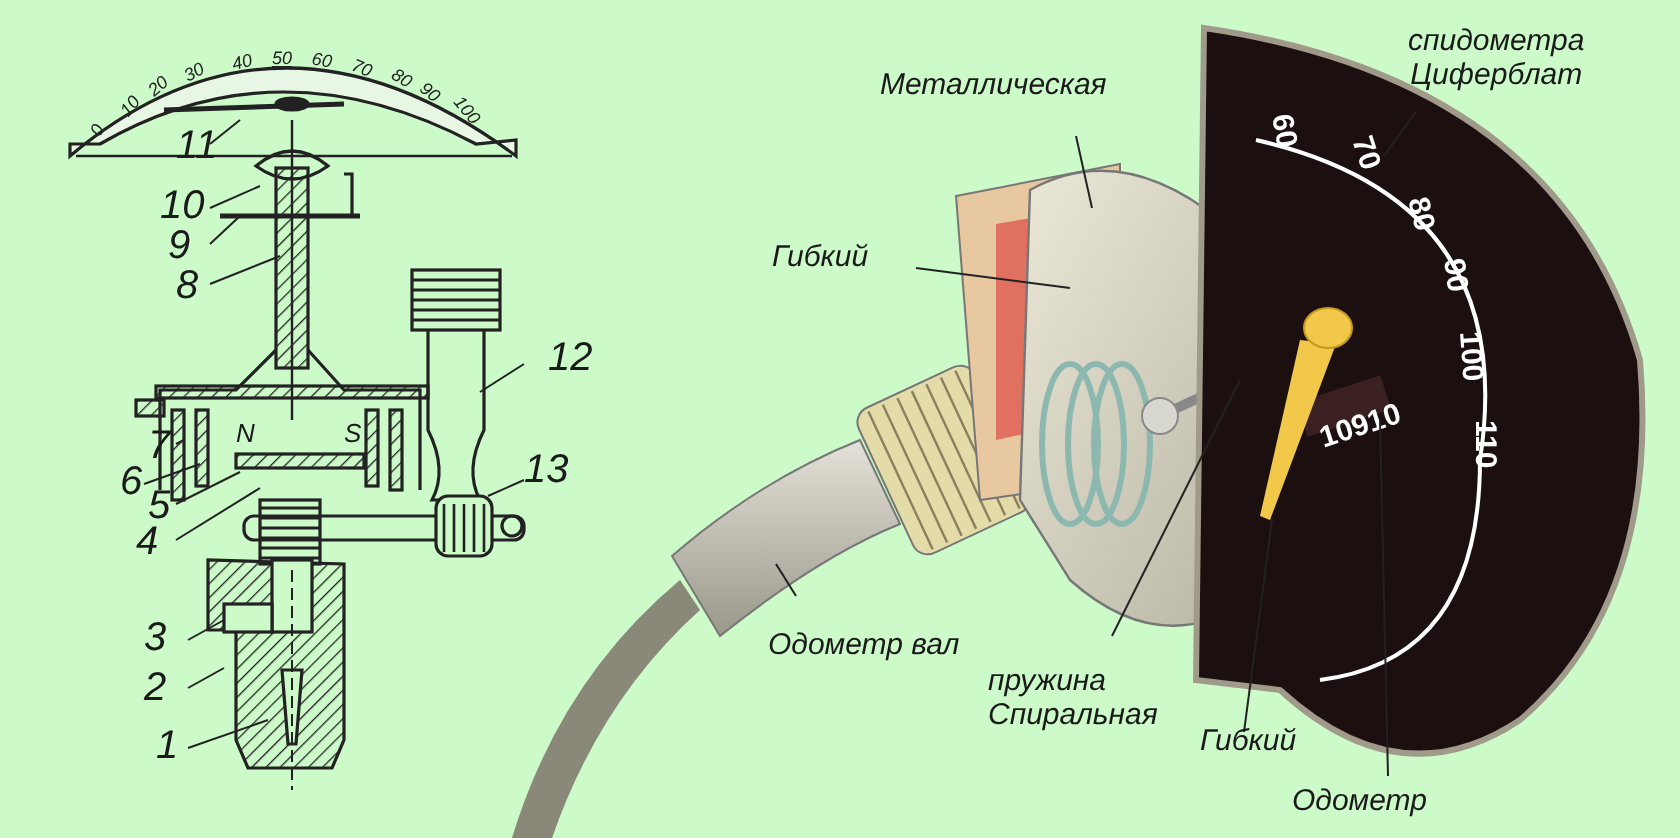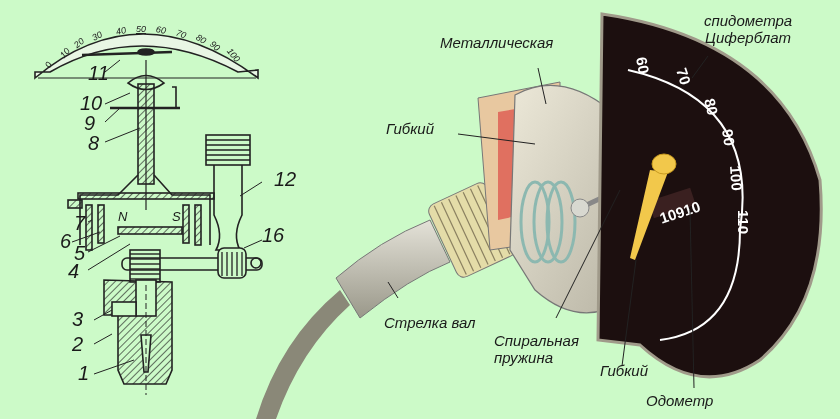--- a/index.html
+++ b/index.html
@@ -186,31 +186,31 @@
 <span class="num" style="left:84px;top:116px;">9</span>
 <span class="num" style="left:88px;top:136px;">8</span>
 <span class="num" style="left:74px;top:216px;">7</span>
 <span class="num" style="left:60px;top:234px;">6</span>
 <span class="num" style="left:74px;top:246px;">5</span>
 <span class="num" style="left:68px;top:264px;">4</span>
 <span class="num" style="left:72px;top:312px;">3</span>
 <span class="num" style="left:72px;top:337px;">2</span>
 <span class="num" style="left:78px;top:366px;">1</span>
 <span class="num" style="left:262px;top:172px;margin-left:12px;">12</span>
-<span class="num" style="left:262px;top:228px;">16</span>
+<span class="num" style="left:262px;top:228px;">13</span>
 <span class="num" style="left:118px;top:209px;font-size:13px;">N</span>
 <span class="num" style="left:172px;top:209px;font-size:13px;">S</span>
 
 <div class="lbl txt-center" style="left:440px;top:34px;">
   <div>Металлическая</div>
 </div>
 <div class="lbl" style="left:386px;top:120px;">Гибкий</div>
 <div class="lbl txt-center" style="left:704px;top:12px;">
   <div>спидометра</div>
   <div>Циферблат</div>
 </div>
-<div class="lbl" style="left:384px;top:314px;">Стрелка вал</div>
+<div class="lbl" style="left:384px;top:314px;">Одометр вал</div>
 <div class="lbl" style="left:494px;top:332px;">
+  <div>пружина</div>
   <div>Спиральная</div>
-  <div>пружина</div>
 </div>
 <div class="lbl" style="left:600px;top:362px;">Гибкий</div>
 <div class="lbl" style="left:634px;top:392px;margin-left:12px;">Одометр</div>
 
 </body></html>

